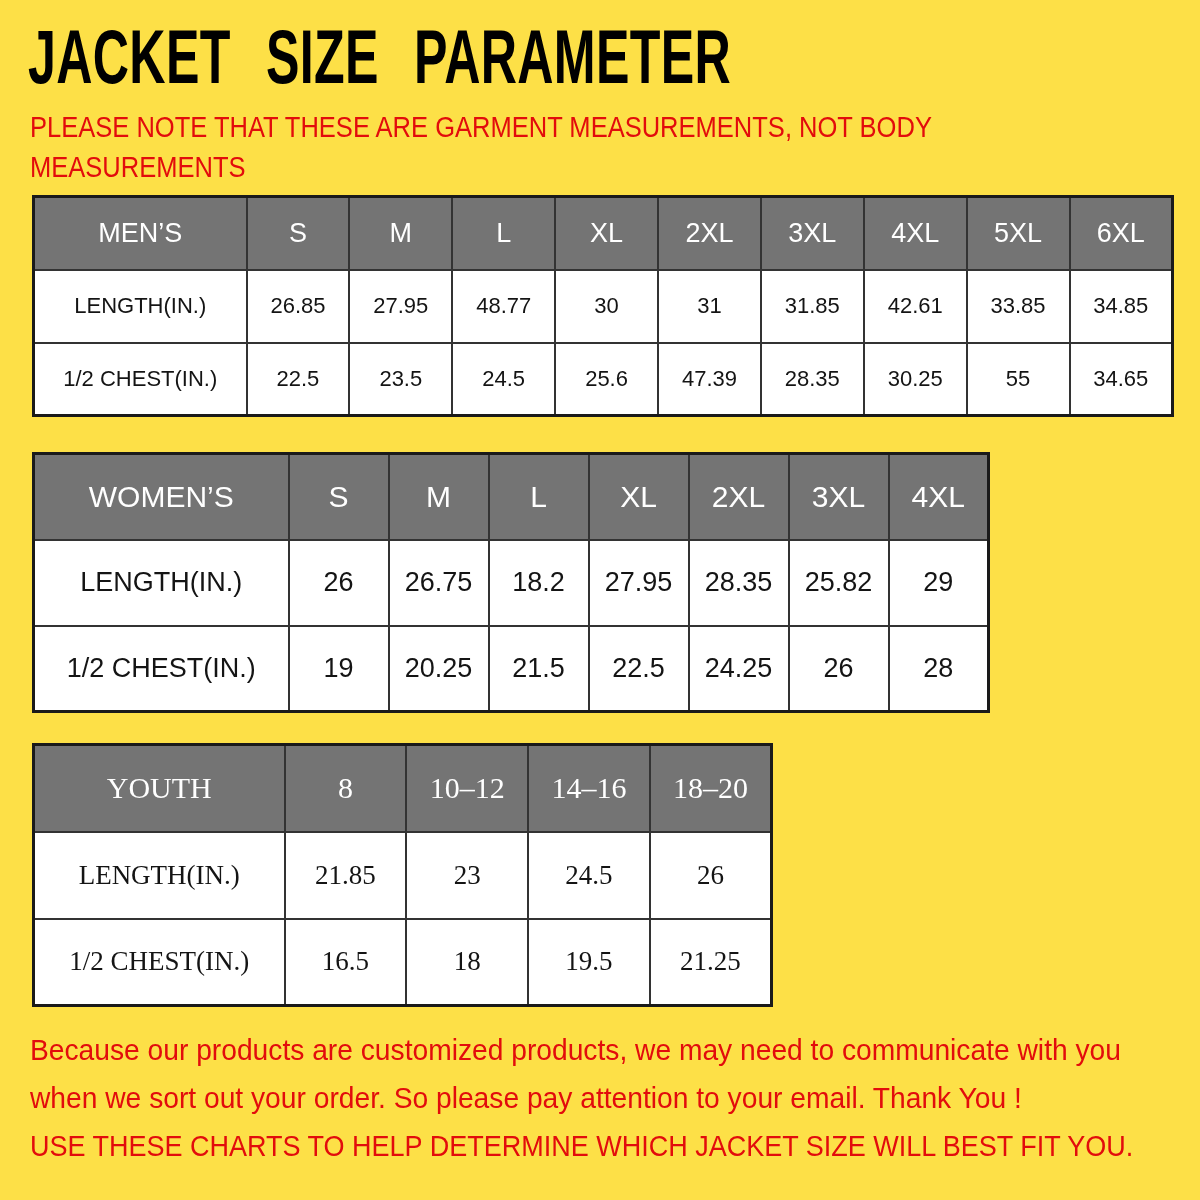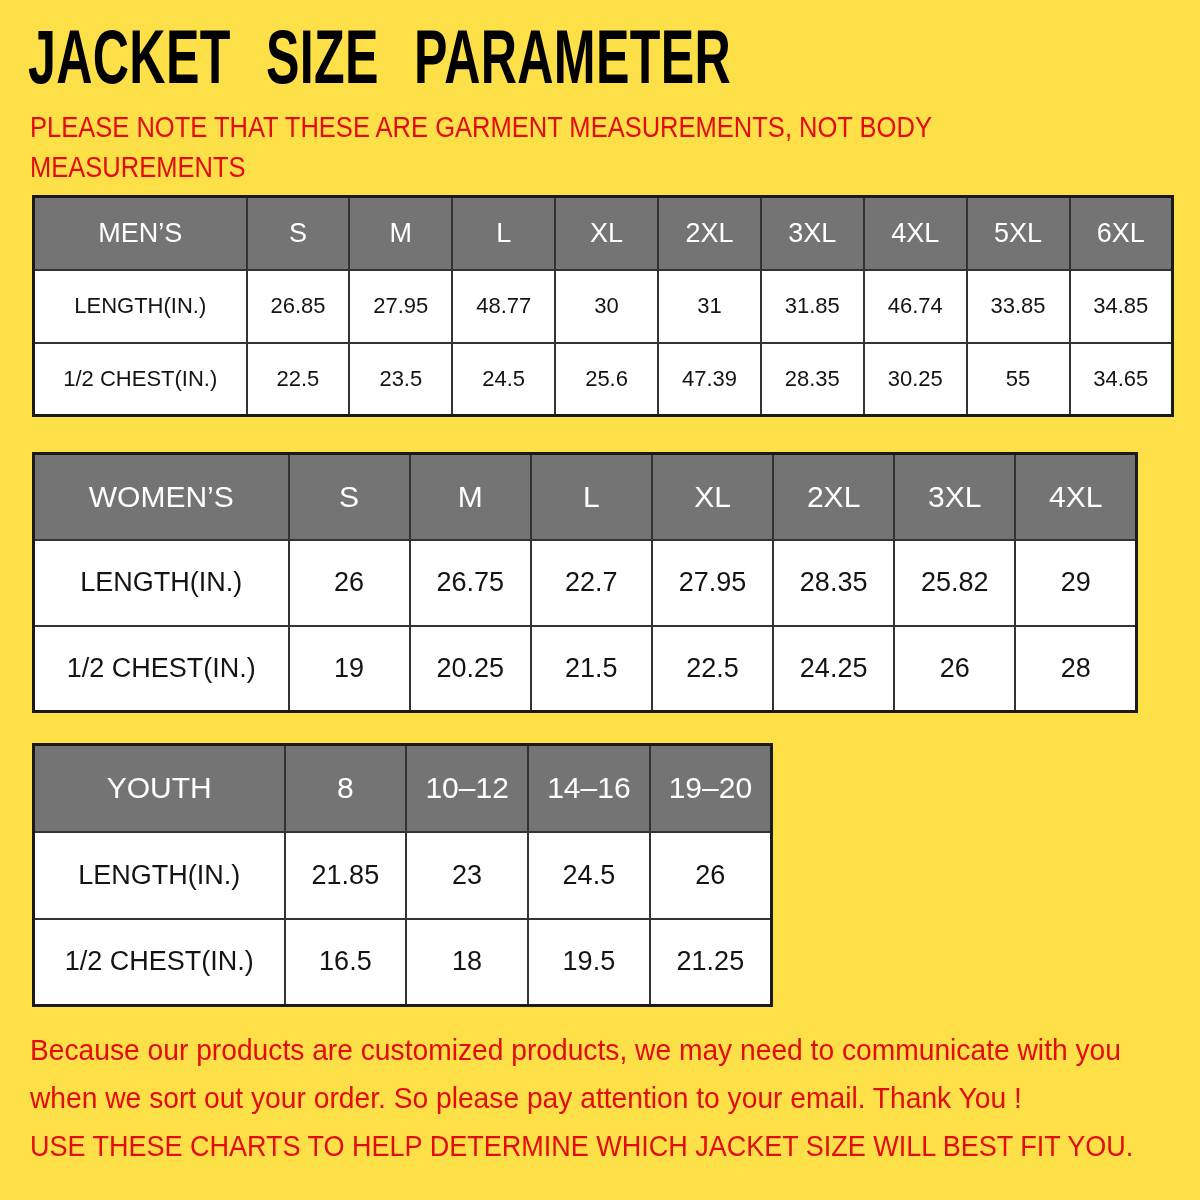--- a/index.html
+++ b/index.html
@@ -67,29 +67,29 @@
 
   
   .tbl-mens { left: 32px; top: 195px; width: 1142px; }
   .tbl-mens col.col-first { width: 213px; }
   .tbl-mens thead tr { height: 73px; }
   .tbl-mens tbody tr { height: 73px; }
   .tbl-mens th { font-size: 27px; }
   .tbl-mens td { font-size: 22px; }
 
   
-  .tbl-womens { left: 32px; top: 452px; width: 1106px; }
+  .tbl-womens { left: 32px; top: 452px; width: 958px; }
   .tbl-womens col.col-first { width: 255px; }
   .tbl-womens thead tr { height: 86px; }
   .tbl-womens tbody tr { height: 86px; }
   .tbl-womens th { font-size: 30px; }
   .tbl-womens td { font-size: 27px; }
 
   
-  .tbl-youth { left: 32px; top: 743px; width: 741px; }
+  .tbl-youth { left: 32px; top: 743px; width: 741px; font-family: Liberation Serif, serif; }
   .tbl-youth col.col-first { width: 251px; }
   .tbl-youth thead tr { height: 87px; }
   .tbl-youth tbody tr { height: 87px; }
   .tbl-youth th { font-size: 30px; }
   .tbl-youth td { font-size: 27px; }
 
   
   .footer-para {
     position: absolute;
     left: 30px;
@@ -155,21 +155,21 @@
       </thead>
       <tbody>
         <tr>
           <td>LENGTH(IN.)</td>
           <td>26.85</td>
           <td>27.95</td>
           <td>48.77</td>
           <td>30</td>
           <td>31</td>
           <td>31.85</td>
-          <td>46.74</td>
+          <td>42.61</td>
           <td>33.85</td>
           <td>34.85</td>
         </tr>
         <tr>
           <td>1/2 CHEST(IN.)</td>
           <td>22.5</td>
           <td>23.5</td>
           <td>24.5</td>
           <td>25.6</td>
           <td>47.39</td>
@@ -202,21 +202,21 @@
           <th>2XL</th>
           <th>3XL</th>
           <th>4XL</th>
         </tr>
       </thead>
       <tbody>
         <tr>
           <td>LENGTH(IN.)</td>
           <td>26</td>
           <td>26.75</td>
-          <td>22.7</td>
+          <td>18.2</td>
           <td>27.95</td>
           <td>28.35</td>
           <td>25.82</td>
           <td>29</td>
         </tr>
         <tr>
           <td>1/2 CHEST(IN.)</td>
           <td>19</td>
           <td>20.25</td>
           <td>21.5</td>
@@ -235,21 +235,21 @@
         <col>
         <col>
         <col>
       </colgroup>
       <thead>
         <tr>
           <th>YOUTH</th>
           <th>8</th>
           <th>10–12</th>
           <th>14–16</th>
-          <th>19–20</th>
+          <th>18–20</th>
         </tr>
       </thead>
       <tbody>
         <tr>
           <td>LENGTH(IN.)</td>
           <td>21.85</td>
           <td>23</td>
           <td>24.5</td>
           <td>26</td>
         </tr>

